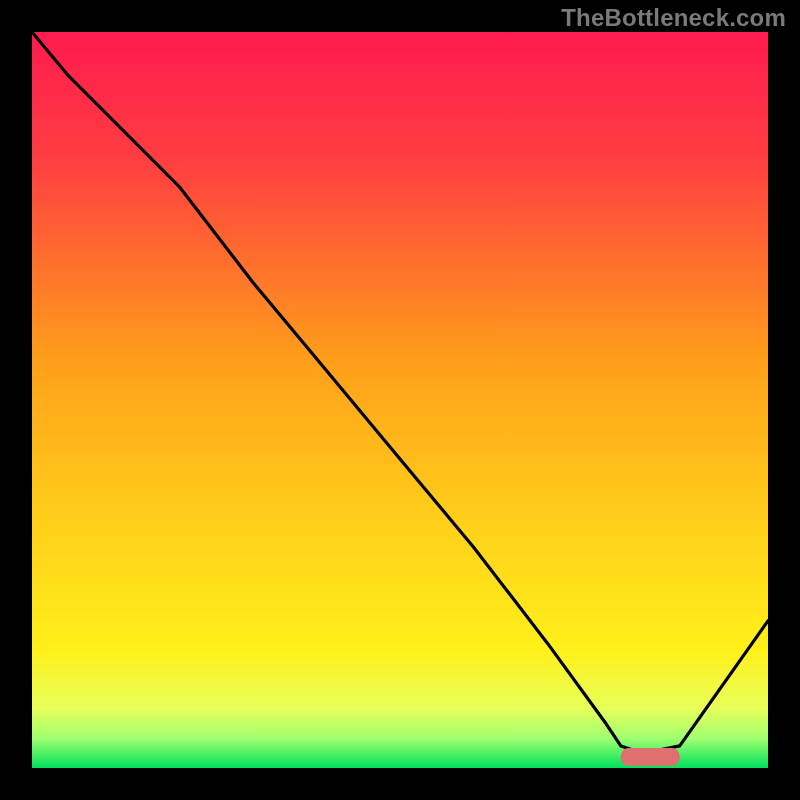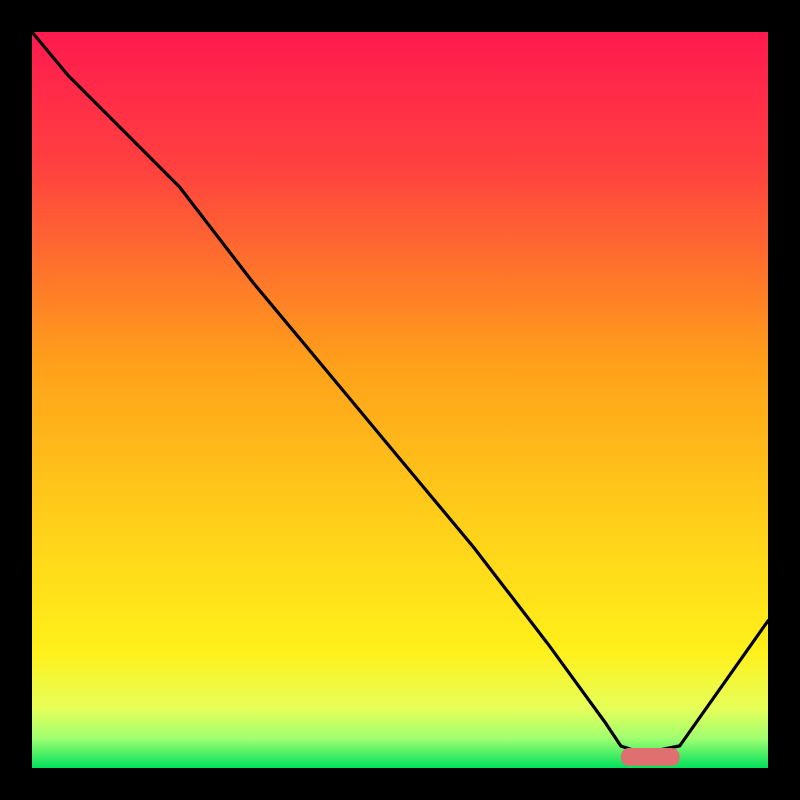--- a/index.html
+++ b/index.html
@@ -28,20 +28,21 @@
   }
   svg {
     display: block;
   }
 </style>
 </head>
 <body>
 
 <div class="container">
 
+  <div class="watermark">TheBottleneck.com</div>
 
   <svg width="800" height="800" viewBox="0 0 800 800">
     <defs>
       <linearGradient id="bg-grad" x1="0" y1="0" x2="0" y2="1">
         <stop offset="0%" stop-color="#ff1a4f"></stop>
         <stop offset="18%" stop-color="#ff4040"></stop>
         <stop offset="45%" stop-color="#ffa01a"></stop>
         <stop offset="68%" stop-color="#ffd21a"></stop>
         <stop offset="84%" stop-color="#fff01a"></stop>
         <stop offset="92%" stop-color="#e6ff5a"></stop>

